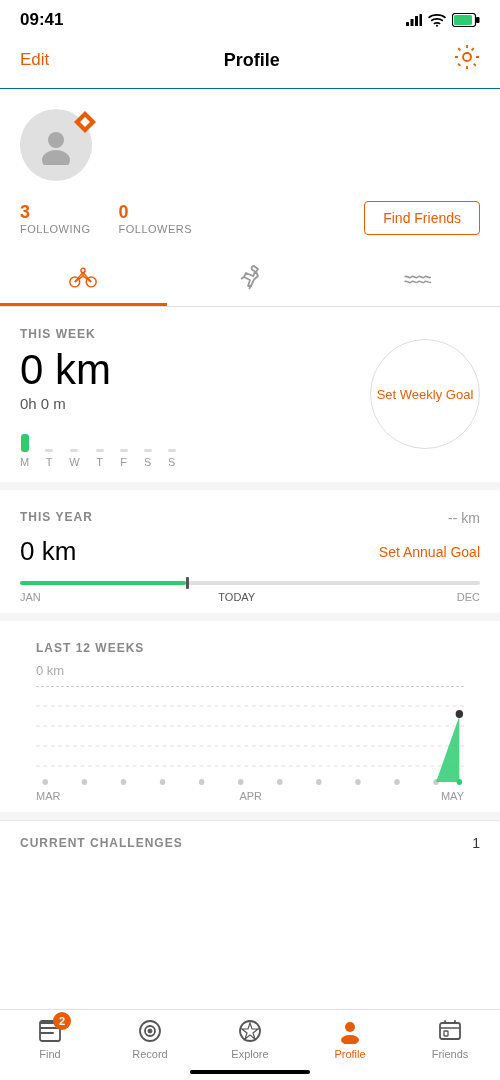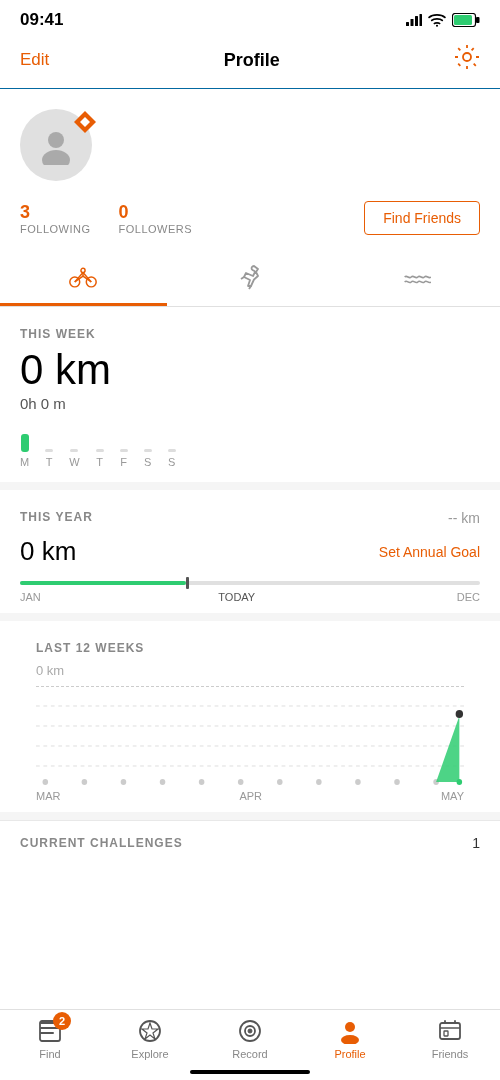--- a/index.html
+++ b/index.html
@@ -575,20 +575,23 @@
         <div class="day-bar-col">
           <div class="bar" style="height:3px;background:#ddd;"></div>
           <span class="day-label">S</span>
         </div>
         <div class="day-bar-col">
           <div class="bar" style="height:3px;background:#ddd;"></div>
           <span class="day-label">S</span>
         </div>
       </div>
     </div>
+    <div class="week-goal-circle">
+      <span class="week-goal-text">Set Weekly Goal</span>
+    </div>
   </div>
 </div>
 
 <div class="section-divider"></div>
 
 <div class="year-section">
   <div class="year-header">
     <span class="section-label">THIS YEAR</span>
     <span class="year-km-right">-- km</span>
   </div>
@@ -667,35 +670,35 @@
       </svg>
       <span class="nav-badge">2</span>
     </div>
     <span class="nav-label">Find</span>
   </div>
 
   <div class="nav-item">
     <div class="nav-icon-wrap">
       <svg class="nav-icon" viewBox="0 0 26 26">
         <circle cx="13" cy="13" r="10" stroke="#555" stroke-width="1.8" fill="none"></circle>
-        <polygon points="13,5 15,11 21,11 16,15 18,21 13,17 8,21 10,15 5,11 11,11" stroke="#555" stroke-width="1.2" fill="none"></polygon>
+        <circle cx="13" cy="13" r="5" stroke="#555" stroke-width="1.8" fill="none"></circle>
+        <circle cx="13" cy="13" r="2" fill="#555"></circle>
       </svg>
     </div>
-    <span class="nav-label">Explore</span>
+    <span class="nav-label">Record</span>
   </div>
 
   <div class="nav-item">
     <div class="nav-icon-wrap">
       <svg class="nav-icon" viewBox="0 0 26 26">
         <circle cx="13" cy="13" r="10" stroke="#555" stroke-width="1.8" fill="none"></circle>
-        <circle cx="13" cy="13" r="5" stroke="#555" stroke-width="1.8" fill="none"></circle>
-        <circle cx="13" cy="13" r="2" fill="#555"></circle>
+        <polygon points="13,5 15,11 21,11 16,15 18,21 13,17 8,21 10,15 5,11 11,11" stroke="#555" stroke-width="1.2" fill="none"></polygon>
       </svg>
     </div>
-    <span class="nav-label">Record</span>
+    <span class="nav-label">Explore</span>
   </div>
 
   <div class="nav-item">
     <div class="nav-icon-wrap">
       <svg width="26" height="26" viewBox="0 0 26 26">
         <circle cx="13" cy="9" r="5" fill="#e85d04"></circle>
         <ellipse cx="13" cy="22" rx="9" ry="5" fill="#e85d04"></ellipse>
       </svg>
     </div>
     <span class="nav-label active">Profile</span>

